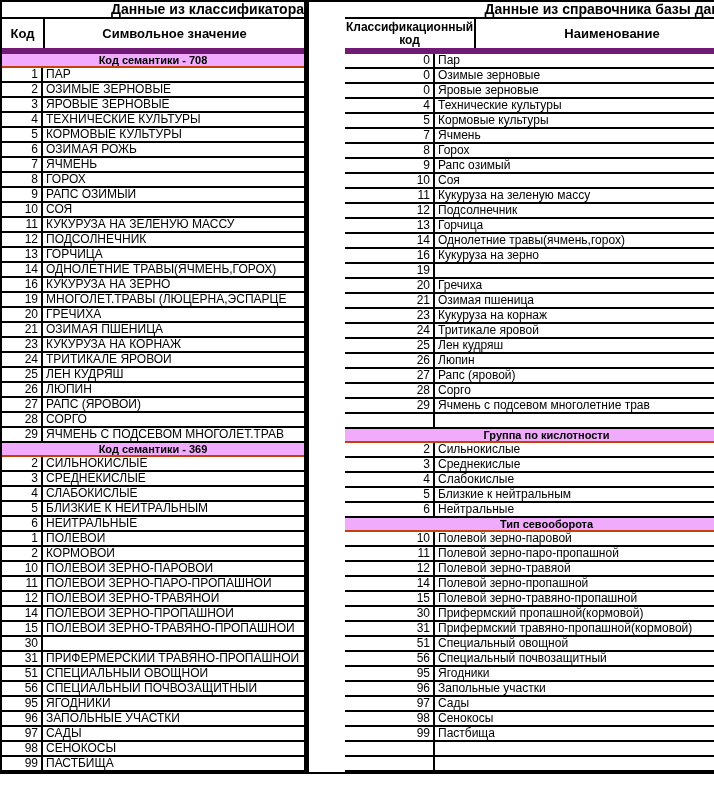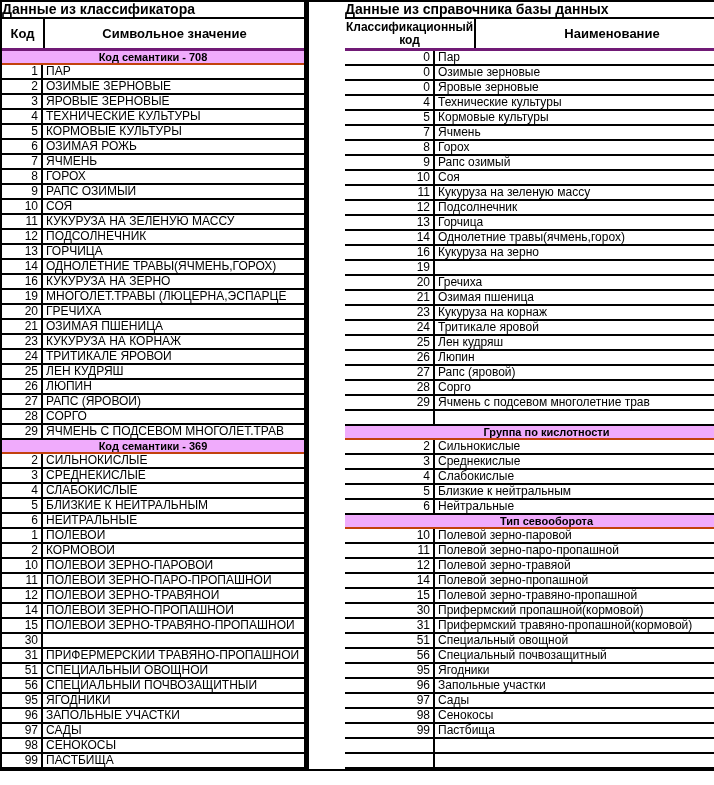--- a/index.html
+++ b/index.html
@@ -3,22 +3,22 @@
 <meta charset="utf-8">
 <style>
   html,body{margin:0;padding:0;background:#fff;}
   body{font-family:"Liberation Sans",sans-serif;color:#000;}
   .app{width:710px;display:flex;border:2px solid #000;background:#fff;}
   .divider{width:5px;background:#000;flex:0 0 5px;}
   .table-panel{box-sizing:border-box;background:#fff;}
   .table-panel.left{width:302px;flex:0 0 302px;}
   .table-panel.right{width:403px;flex:0 0 403px;margin-left:36px;}
   .panel-title{height:15px;line-height:15px;border-bottom:2px solid #000;
-    font-weight:bold;font-size:14px;text-align:left;white-space:nowrap;overflow:hidden;}
-  .col-headers{display:flex;height:29px;border-bottom:3px solid #701a75;}
+    font-weight:bold;font-size:14px;text-align:right;white-space:nowrap;overflow:hidden;}
+  .col-headers{display:flex;height:29px;border-bottom:6px solid #701a75;}
   .col-head{display:flex;align-items:center;justify-content:center;text-align:center;
     font-weight:bold;font-size:13px;line-height:13px;overflow:hidden;}
   .col-head.code{border-right:2px solid #000;}
   .left  .col-head.code{width:41px;flex:0 0 41px;}
   .left  .col-head.name{flex:1;}
   .right .col-head.code{width:129px;flex:0 0 129px;font-size:12px;}
   .right .col-head.name{flex:1;}
   .section-header{height:12px;line-height:12px;border-bottom:2px solid #c2410c;
     background:#f0abfc;font-weight:bold;font-size:11px;text-align:center;
     white-space:nowrap;overflow:hidden;}

